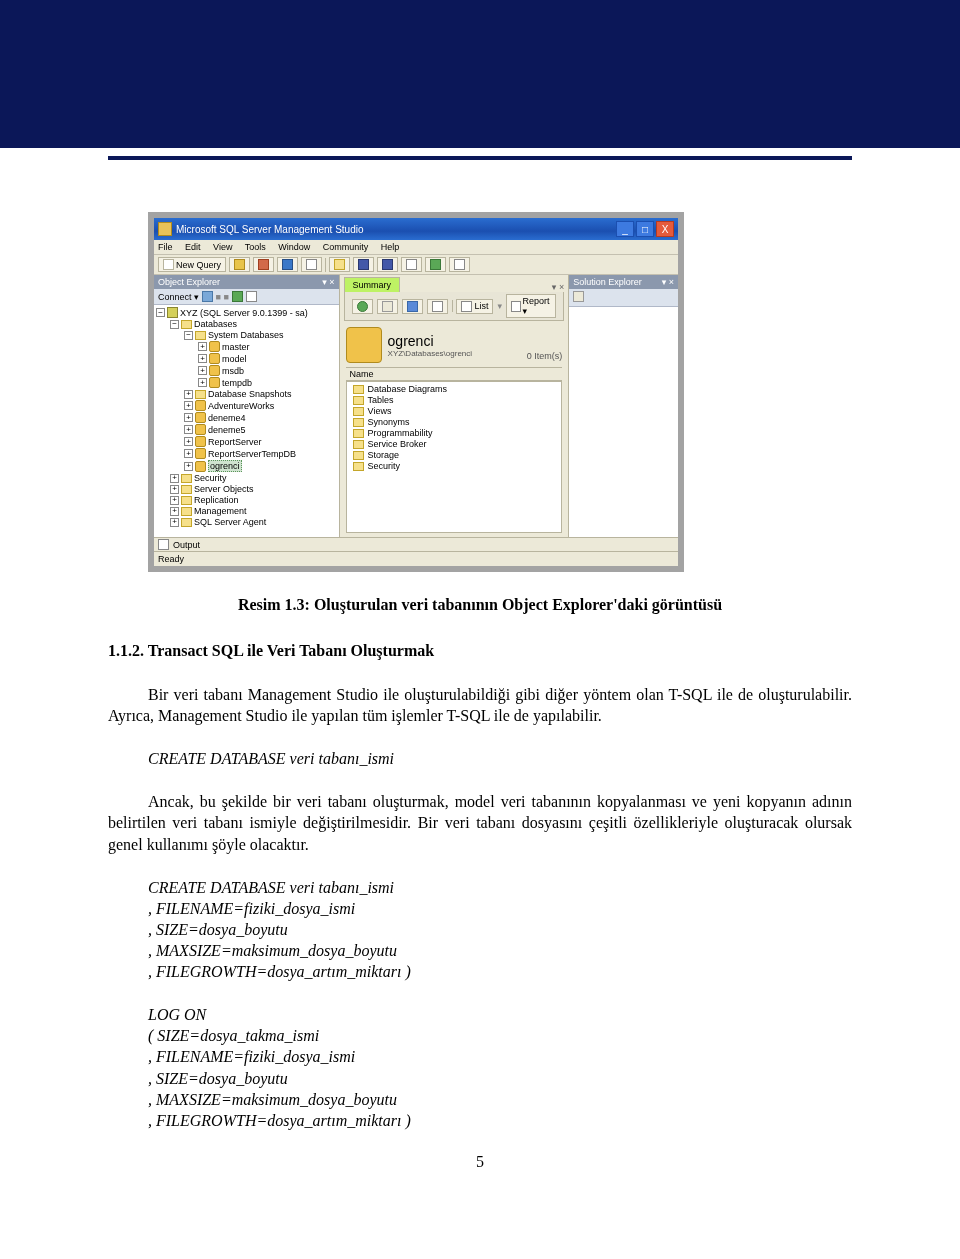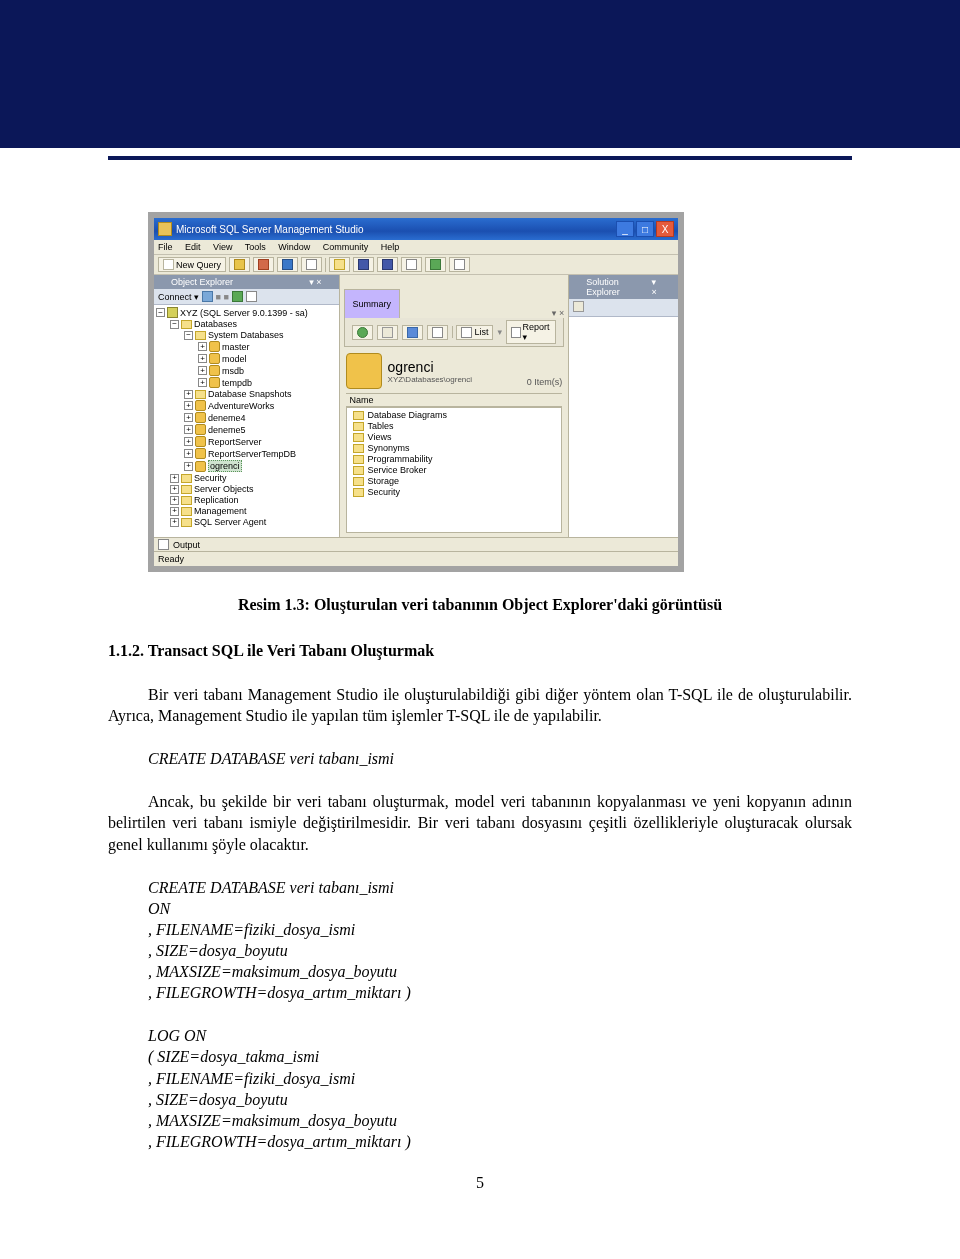--- a/index.html
+++ b/index.html
@@ -16,35 +16,35 @@
   .titlebar .wbtn.close { background: #e55b3c; border-color: #b83a1f; }
   .menubar { background: #ece9d8; padding: 2px 4px; border-bottom: 1px solid #c4c0b0; }
   .menubar span { margin-right: 10px; cursor: pointer; }
   .toolbar { background: #ece9d8; padding: 2px 4px; border-bottom: 1px solid #c4c0b0; display: flex; align-items: center; gap: 3px; }
   .tbtn { background: #f5f2e5; border: 1px solid #b8b49e; padding: 1px 4px; cursor: pointer; display: inline-flex; align-items: center; gap: 2px; }
   .ticon-sm { width: 11px; height: 11px; display: inline-block; }
   .tnew { background: #fff; border: 1px solid #b8b49e; }
   .topenfolder { background: #f6e08a; border: 1px solid #c4a62a; }
   .mainarea { display: flex; height: 262px; }
   .explorer { width: 196px; border-right: 1px solid #b8b49e; display: flex; flex-direction: column; }
-  .panehead { background: #8b98ad; color: #fff; padding: 2px 17px; font-size: 9px; display: flex; justify-content: space-between; align-items: center; gap: 12px; }
+  .panehead { background: #8b98ad; color: #fff; padding: 2px 4px; font-size: 9px; display: flex; justify-content: space-between; align-items: center; gap: 12px; }
   .panehead .x { cursor: pointer; }
   .conbar { background: #dce3ed; padding: 2px 4px; display: flex; align-items: center; gap: 3px; border-bottom: 1px solid #b0b8c8; }
   .tree { background: #fff; flex: 1; overflow: hidden; padding: 2px; }
   .tnode { white-space: nowrap; }
   .tnode .row { display: flex; align-items: center; gap: 2px; padding: 0 0 1px 0; cursor: pointer; }
   .tnode .kids { padding-left: 14px; }
   .box { width: 9px; height: 9px; border: 1px solid #888; display: inline-flex; align-items: center; justify-content: center; font-size: 8px; line-height: 8px; background: #fff; }
   .srvicon { width: 11px; height: 11px; background: #d4d05a; border: 1px solid #8a8630; }
   .fldicon { width: 11px; height: 9px; background: #f6e08a; border: 1px solid #c4a62a; }
   .dbicon { width: 11px; height: 11px; background: #f0c24a; border: 1px solid #b08b1e; border-radius: 2px; }
   .sel { background: #cfe3cf; border: 1px dotted #5a945a; padding: 0 1px; }
   .center { flex: 1; display: flex; flex-direction: column; background: #ece9d8; }
   .tabrow { display: flex; align-items: flex-end; padding: 2px 4px 0 4px; gap: 4px;}
-  .tab { background: #c4b5fd; border: 1px solid #b8b49e; border-bottom: none; padding: 9px 8px; font-size: 9px; cursor: pointer; margin-top: 12px; }
+  .tab { background: #bef264; border: 1px solid #b8b49e; border-bottom: none; padding: 2px 8px; font-size: 9px; cursor: pointer; }
   .sumbar { background: #e8e5d6; margin: 0 4px; padding: 2px 7px; border: 1px solid #b8b49e; border-top: none; display: flex; align-items: center; gap: 4px; }
   .suminfo { margin: 6px 6px 2px 6px; display: flex; align-items: center; gap: 6px; }
   .bigdb { width: 36px; height: 36px; background: #f0c24a; border: 1px solid #b08b1e; border-radius: 4px; }
   .suminfo .txt { flex: 1; }
   .suminfo .name { font-size: 14px; }
   .crumb { color: #555; font-size: 8px; }
   .items { color: #555; font-size: 9px; margin-top: 22px; }
   .listhead { background: #ece9d8; border-top: 1px solid #b8b49e; border-bottom: 1px solid #b8b49e; padding: 1px 4px; margin: 2px 6px 0 6px; }
   .listbody { background: #fff; margin: 0 6px 4px 6px; border: 1px solid #b8b49e; flex: 1; padding: 2px; }
   .listbody .row { display: flex; align-items: center; gap: 4px; padding: 0 0 1px 4px; cursor: pointer; }
@@ -340,21 +340,20 @@
   <div class="caption">Resim 1.3: Oluşturulan veri tabanının Object Explorer'daki görüntüsü</div>
 
   <div class="subhead">1.1.2. Transact SQL ile Veri Tabanı Oluşturmak</div>
 
   <p class="para indent">Bir veri tabanı Management Studio ile oluşturulabildiği gibi diğer yöntem olan T-SQL ile de oluşturulabilir. Ayrıca, Management Studio ile yapılan tüm işlemler T-SQL ile de yapılabilir.</p>
   <p class="codei">CREATE DATABASE veri tabanı_ismi</p>
   <p class="para indent">Ancak, bu şekilde bir veri tabanı oluşturmak, model veri tabanının kopyalanması ve yeni kopyanın adının belirtilen veri tabanı ismiyle değiştirilmesidir. Bir veri tabanı dosyasını çeşitli özellikleriyle oluşturacak olursak genel kullanımı şöyle olacaktır.</p>
 
   <div class="codeblock">
     <div>CREATE DATABASE veri tabanı_ismi</div>
-    <div>ON</div>
     <div>, FILENAME=fiziki_dosya_ismi</div>
     <div>, SIZE=dosya_boyutu</div>
     <div>, MAXSIZE=maksimum_dosya_boyutu</div>
     <div>, FILEGROWTH=dosya_artım_miktarı )</div>
   </div>
 
   <div class="codeblock">
     <div>LOG ON</div>
     <div>( SIZE=dosya_takma_ismi</div>
     <div>, FILENAME=fiziki_dosya_ismi</div>

